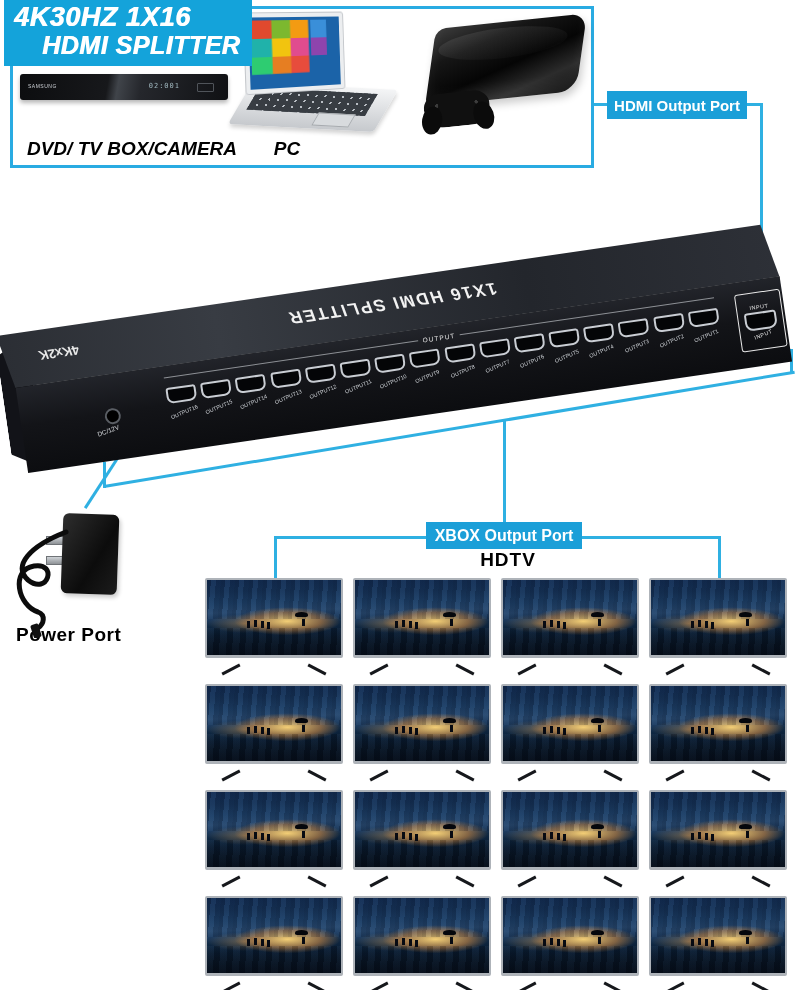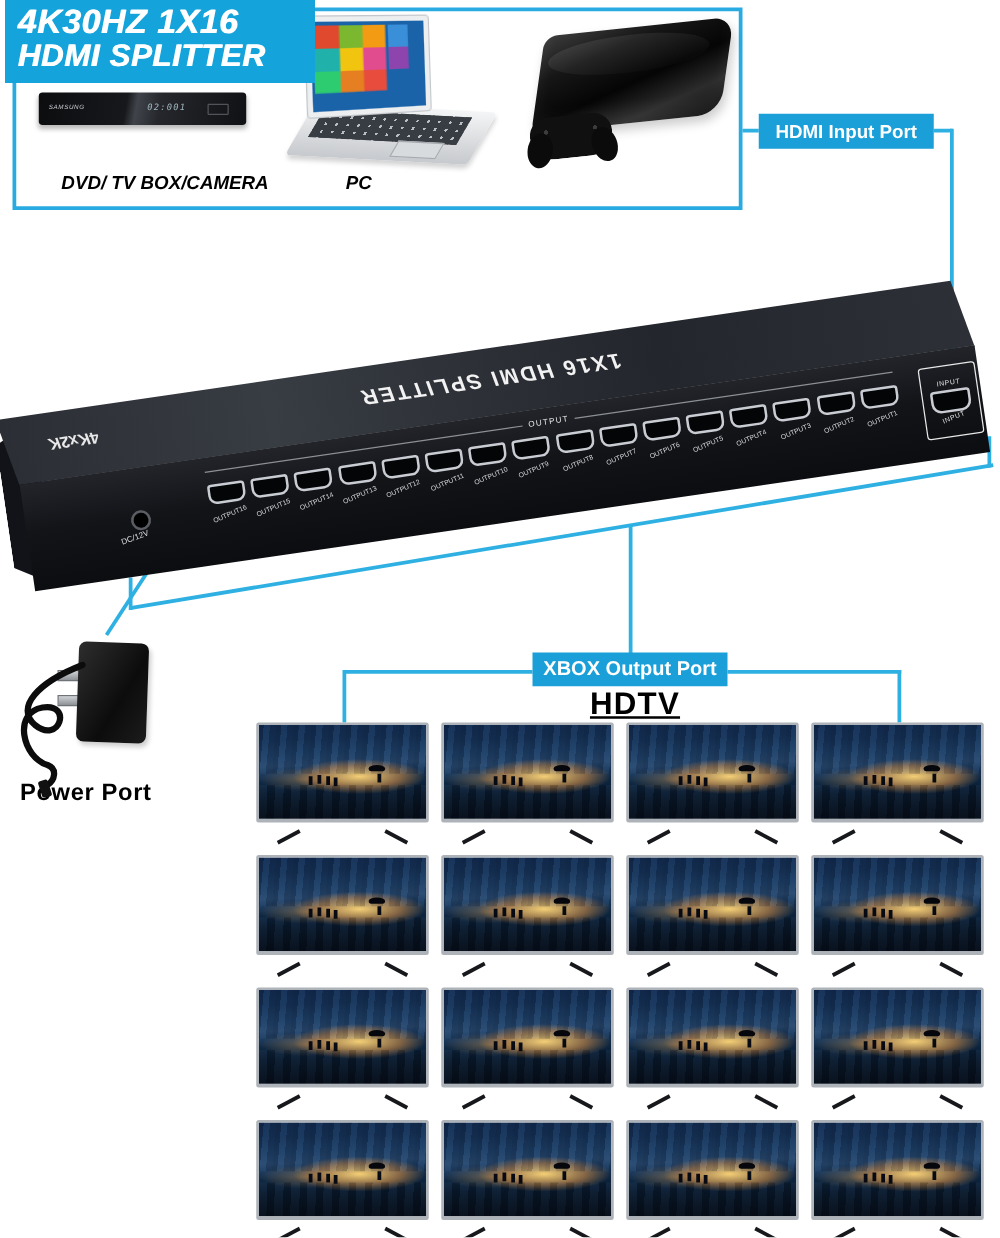--- a/index.html
+++ b/index.html
@@ -6,26 +6,26 @@
   #canvas{position:relative;width:800px;height:990px;background:#fff;overflow:hidden;
           font-family:"Liberation Sans",sans-serif;color:#000;}
   .abs{position:absolute;}
 
   
   .src-box{left:10px;top:6px;width:584px;height:162px;border:3px solid #29abe2;box-sizing:border-box;background:#fff;}
   .banner{left:4px;top:0;width:248px;height:66px;background:#14a3da;z-index:5;padding:3px 0 0 10px;box-sizing:border-box;}
   .banner div{color:#fff;font-style:italic;font-weight:bold;line-height:1.08;letter-spacing:0.5px;
               text-shadow:0.7px 0 0 #fff;white-space:nowrap;}
   .banner .l1{font-size:27px;}
-  .banner .l2{font-size:25px;}
-
-  
-  .dvd{left:31px;top:74px;width:166px;height:26px;border-radius:3px;z-index:2;
+  .banner .l2{font-size:25px;margin-left:28px;}
+
+  
+  .dvd{left:20px;top:74px;width:208px;height:26px;border-radius:3px;z-index:2;
        background:linear-gradient(100deg,#0c0d0f 0%,#17181b 42%,#40444a 47%,#25272c 58%,#101114 100%);
-       box-shadow:0 3px 4px rgba(0,0,0,.28);font-style:italic;}
+       box-shadow:0 3px 4px rgba(0,0,0,.28);}
   .dvd-brand{position:absolute;left:8px;top:9px;font-size:5px;color:#cdd1d6;letter-spacing:.5px;}
   .dvd-display{position:absolute;right:48px;top:8px;font-size:7px;color:#9fb6bd;letter-spacing:1px;
                font-family:"DejaVu Sans Mono",monospace;}
   .dvd-btn{position:absolute;right:14px;top:9px;width:15px;height:7px;border:1px solid #50545a;border-radius:1px;}
 
   
   .laptop{left:238px;top:10px;width:152px;height:126px;z-index:2;}
   .lap-screen{position:absolute;left:6px;top:2px;width:104px;height:80px;background:#eceef0;border:1px solid #c4c7cb;
               border-radius:3px;transform:perspective(400px) rotateY(16deg) rotate(-2deg);padding:4px;box-sizing:border-box;}
   .lap-inner{width:100%;height:100%;background-color:#1b63a8;background-repeat:no-repeat;position:relative;
@@ -54,21 +54,21 @@
   .ps3-sheen{position:absolute;left:26px;top:14px;width:130px;height:30px;transform:rotate(-7deg);
              background:linear-gradient(170deg,rgba(255,255,255,.10),rgba(255,255,255,0));border-radius:50%;}
   .pad-body{position:absolute;left:12px;top:78px;width:66px;height:34px;background:#101010;border-radius:16px 16px 20px 20px;
             transform:rotate(-6deg);
             background-image:radial-gradient(circle 3px at 20% 35%,#3c3c3c 55%,transparent 60%),
                              radial-gradient(circle 3px at 80% 35%,#3c3c3c 55%,transparent 60%);}
   .pad-body::before,.pad-body::after{content:"";position:absolute;top:12px;width:20px;height:28px;background:#0b0b0b;border-radius:50%;}
   .pad-body::before{left:-3px;transform:rotate(14deg);}
   .pad-body::after{right:-3px;transform:rotate(-14deg);}
 
-  .src-label{top:138px;font-size:15px;font-weight:bold;font-style:italic;text-align:center;white-space:nowrap;z-index:3;}
+  .src-label{top:138px;font-size:19px;font-weight:bold;font-style:italic;text-align:center;white-space:nowrap;z-index:3;}
   .lbl-dvd{left:22px;width:220px;}
   .lbl-pc{left:252px;width:70px;}
   .lbl-console{left:348px;width:246px;font-size:18px;}
 
   
   .cyan{background:#2fb0e2;}
   .tagbox{background:#1b9fd8;color:#fff;font-weight:bold;text-align:center;z-index:6;
           display:flex;align-items:center;justify-content:center;}
   .tag-in{left:607px;top:91px;width:140px;height:28px;font-size:15px;}
   .tag-out{left:426px;top:522px;width:156px;height:27px;font-size:16px;}
@@ -77,21 +77,21 @@
   .seg-v{left:760px;top:103px;width:3px;height:206px;}
   .stub-l{left:103px;top:462px;width:3px;height:26px;}
   .diag{left:104px;top:485px;width:700px;height:3px;transform:rotate(-9.4deg);transform-origin:0 50%;}
   .stub-r{left:790px;top:349px;width:3px;height:25px;}
   .stem{left:503px;top:420px;width:3px;height:103px;}
   .out-l{left:276px;top:536px;width:150px;height:3px;}
   .out-r{left:582px;top:536px;width:139px;height:3px;}
   .drop-l{left:274px;top:536px;width:3px;height:42px;}
   .drop-r{left:718px;top:536px;width:3px;height:42px;}
   .pwr-line{left:124px;top:446px;width:3px;height:74px;transform:rotate(33deg);transform-origin:50% 0;}
-  .hdtv{left:448px;top:549px;width:120px;text-align:center;font-size:25px;font-weight:bold;letter-spacing:1px;text-decoration:underline;}
+  .hdtv{left:448px;top:549px;width:120px;text-align:center;font-size:19px;font-weight:bold;letter-spacing:1px;}
 
   
   .device{left:14px;top:278px;width:772px;height:140px;transform:rotate(-8.3deg);z-index:1;}
   .face-left{position:absolute;left:-14px;top:4px;width:32px;height:134px;background:#121318;
              clip-path:polygon(0 12%,100% 0,100% 100%,0 86%);}
   .face-top{position:absolute;left:0;top:0;width:772px;height:54px;transform:skewX(12deg);transform-origin:0 100%;
             background:linear-gradient(100deg,#2b2e34 0%,#383c43 28%,#23262c 68%,#2d3037 100%);
             border-bottom:1px solid #07080a;}
   .brand{position:absolute;left:226px;top:14px;width:330px;text-align:center;transform:rotate(180deg);
          color:#f2f2f2;font-weight:bold;font-size:17px;letter-spacing:2px;white-space:nowrap;}
@@ -173,21 +173,21 @@
   <div class="abs console">
     <div class="ps3-body"></div>
     <div class="ps3-sheen"></div>
     <div class="pad-body"></div>
   </div>
 
   <div class="abs src-label lbl-dvd">DVD/ TV BOX/CAMERA</div>
   <div class="abs src-label lbl-pc">PC</div>
 
   <div class="abs cyan seg-a"></div>
-  <div class="abs tagbox tag-in">HDMI Input Port</div>
+  <div class="abs tagbox tag-in">HDMI Output Port</div>
   <div class="abs cyan seg-b"></div>
   <div class="abs cyan seg-v"></div>
 
   <div class="abs device">
     <div class="face-left"></div>
     <div class="face-top">
       <div class="brand">1X16 HDMI SPLITTER</div>
       <div class="badge">4Kx2K</div>
     </div>
     <div class="face-front">

